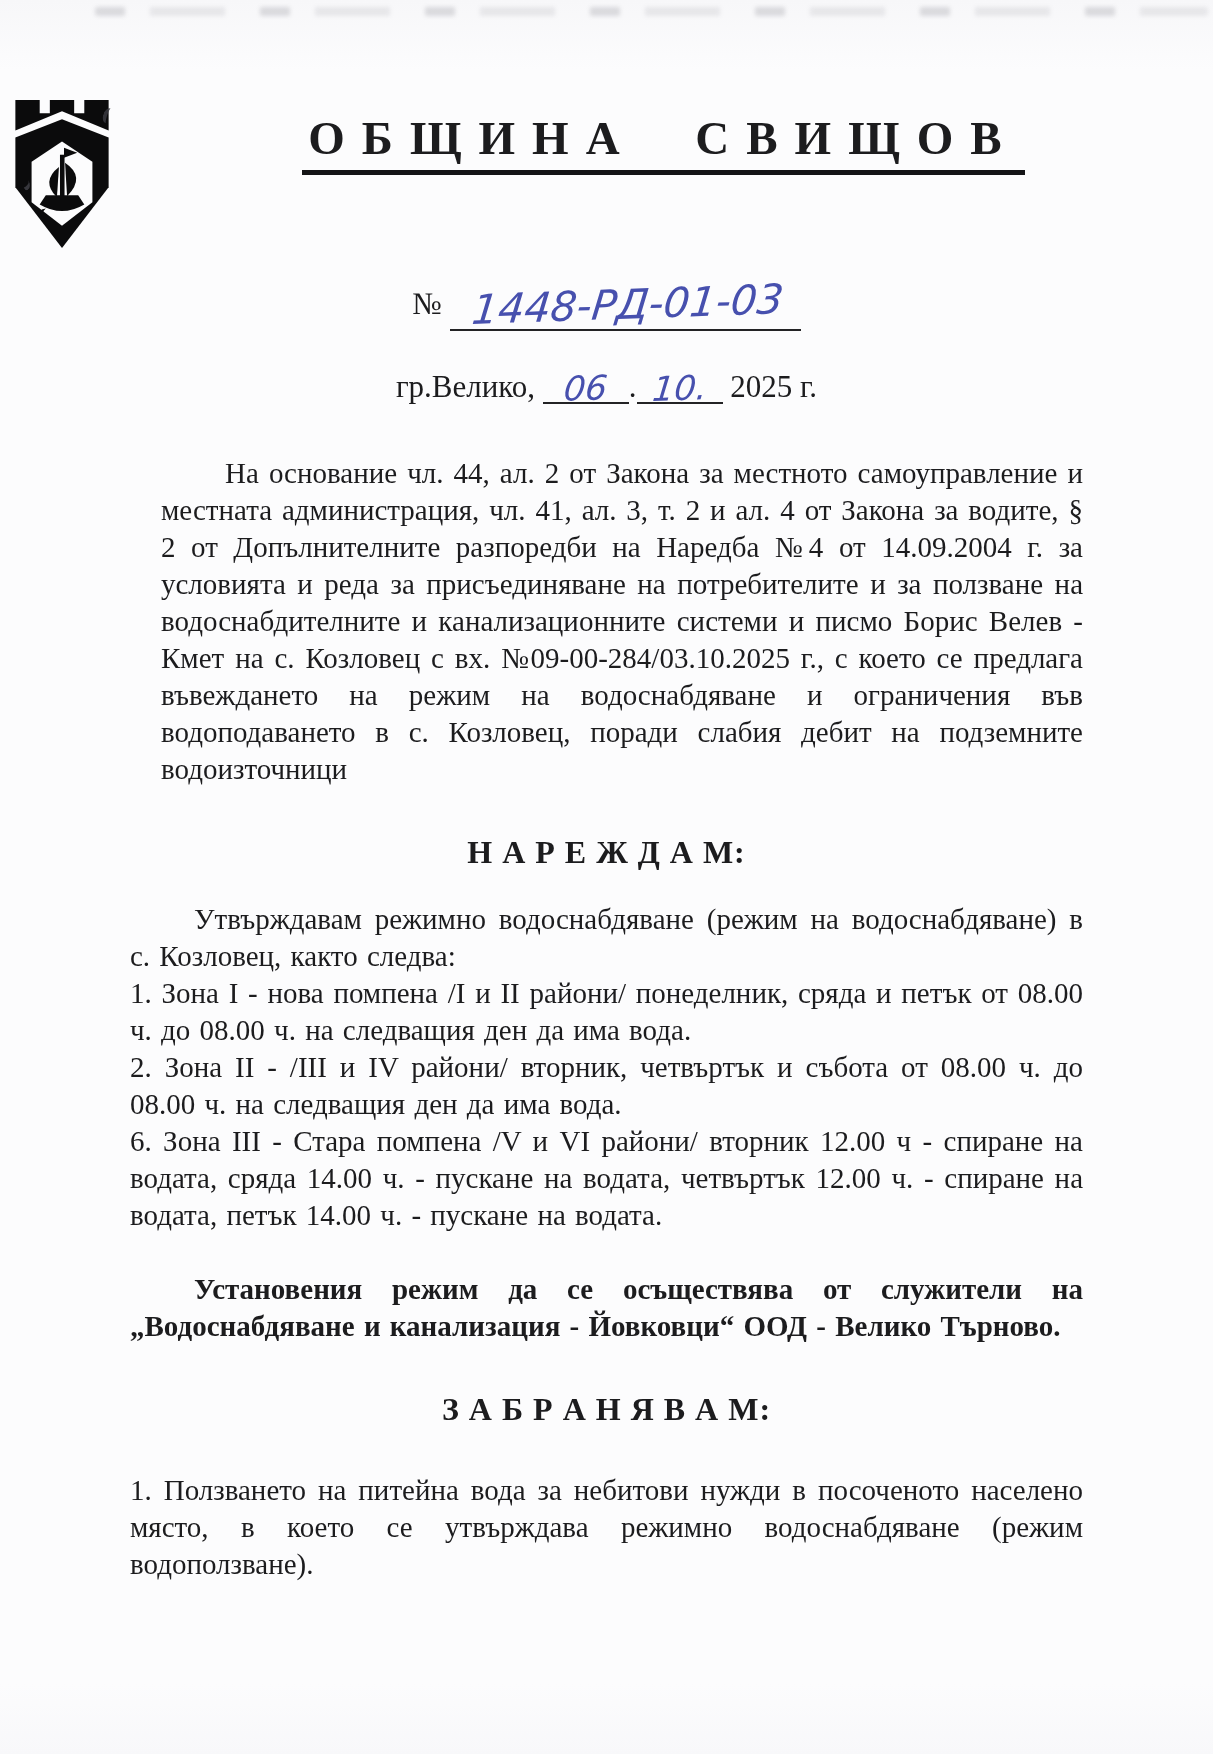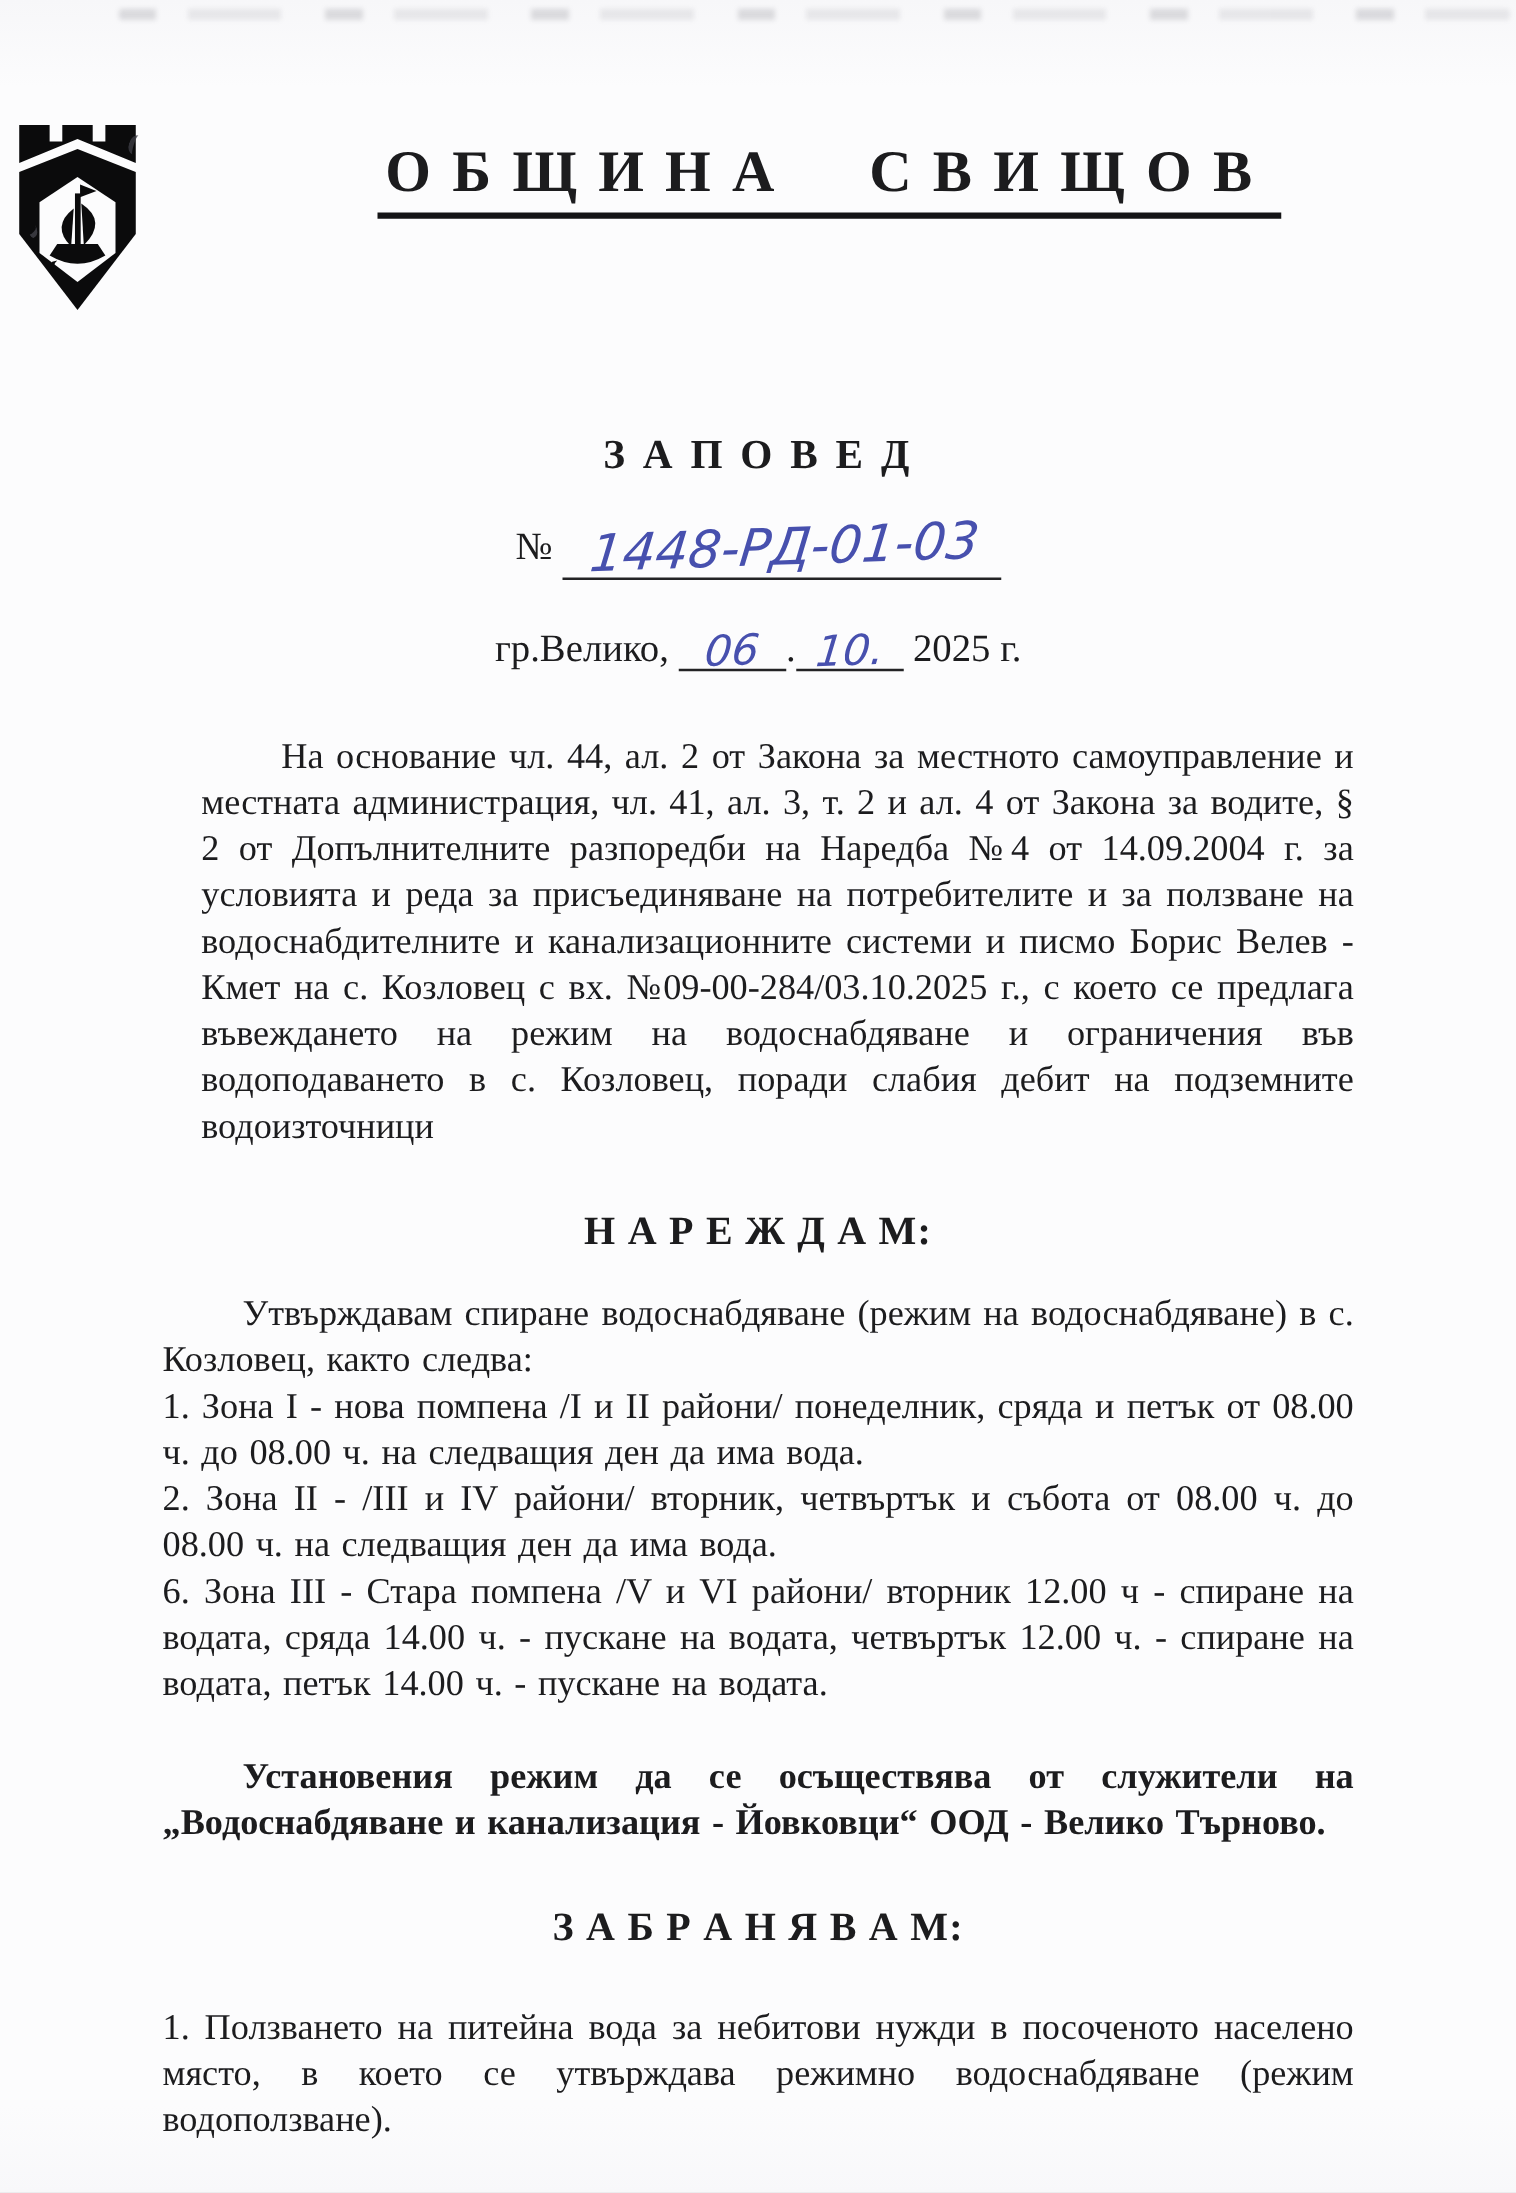--- a/index.html
+++ b/index.html
@@ -111,38 +111,37 @@
         <path d="M30,108 Q27,114 33,118 Q29,111 34,107 Z"></path>
       </g>
     </svg>
     <div class="title-wrap">
       <h1 class="muni-title">ОБЩИНА СВИЩОВ</h1>
     </div>
   </div>
 
   <div class="content">
 
-    <h2 class="doc-title">З А П О В Е Д</h2>
 
     <div class="number-line">
       <span class="no-sign">№</span>
       <span class="hw-underline hw-number-box"><span class="hw">1448-РД-01-03</span></span>
     </div>
 
     <div class="place-line">
       <span>гр.Велико,</span>
       <span class="hw-underline hw-day-box"><span class="hw">06</span></span><span>.</span><span class="hw-underline hw-month-box"><span class="hw">10.</span></span>
       <span>2025 г.</span>
     </div>
 
     <p class="para indent preamble">На основание чл. 44, ал. 2 от Закона за местното самоуправление и местната администрация, чл. 41, ал. 3, т. 2 и ал. 4 от Закона за водите, § 2 от Допълнителните разпоредби на Наредба №4 от 14.09.2004 г. за условията и реда за присъединяване на потребителите и за ползване на водоснабдителните и канализационните системи и писмо Борис Велев - Кмет на с. Козловец с вх. №09-00-284/03.10.2025 г., с което се предлага въвеждането на режим на водоснабдяване и ограничения във водоподаването в с. Козловец, поради слабия дебит на подземните водоизточници</p>
 
     <h3 class="section-heading">Н А Р Е Ж Д А М:</h3>
 
-    <p class="para indent order-intro">Утвърждавам спиране водоснабдяване (режим на водоснабдяване) в с. Козловец, както следва:</p>
+    <p class="para indent order-intro">Утвърждавам режимно водоснабдяване (режим на водоснабдяване) в с. Козловец, както следва:</p>
     <p class="para">1. Зона I - нова помпена /I и II райони/ понеделник, сряда и петък от 08.00 ч. до 08.00 ч. на следващия ден да има вода.</p>
     <p class="para">2. Зона II - /III и IV райони/ вторник, четвъртък и събота от 08.00 ч. до 08.00 ч. на следващия ден да има вода.</p>
     <p class="para">6. Зона III - Стара помпена /V и VI райони/ вторник 12.00 ч - спиране на водата, сряда 14.00 ч. - пускане на водата, четвъртък 12.00 ч. - спиране на водата, петък 14.00 ч. - пускане на водата.</p>
 
     <p class="para indent regime-note">Установения режим да се осъществява от служители на „Водоснабдяване и канализация - Йовковци“ ООД - Велико Търново.</p>
 
     <h3 class="section-heading">З А Б Р А Н Я В А М:</h3>
 
     <p class="para prohibit-item">1. Ползването на питейна вода за небитови нужди в посоченото населено място, в което се утвърждава режимно водоснабдяване (режим водоползване).</p>
 

